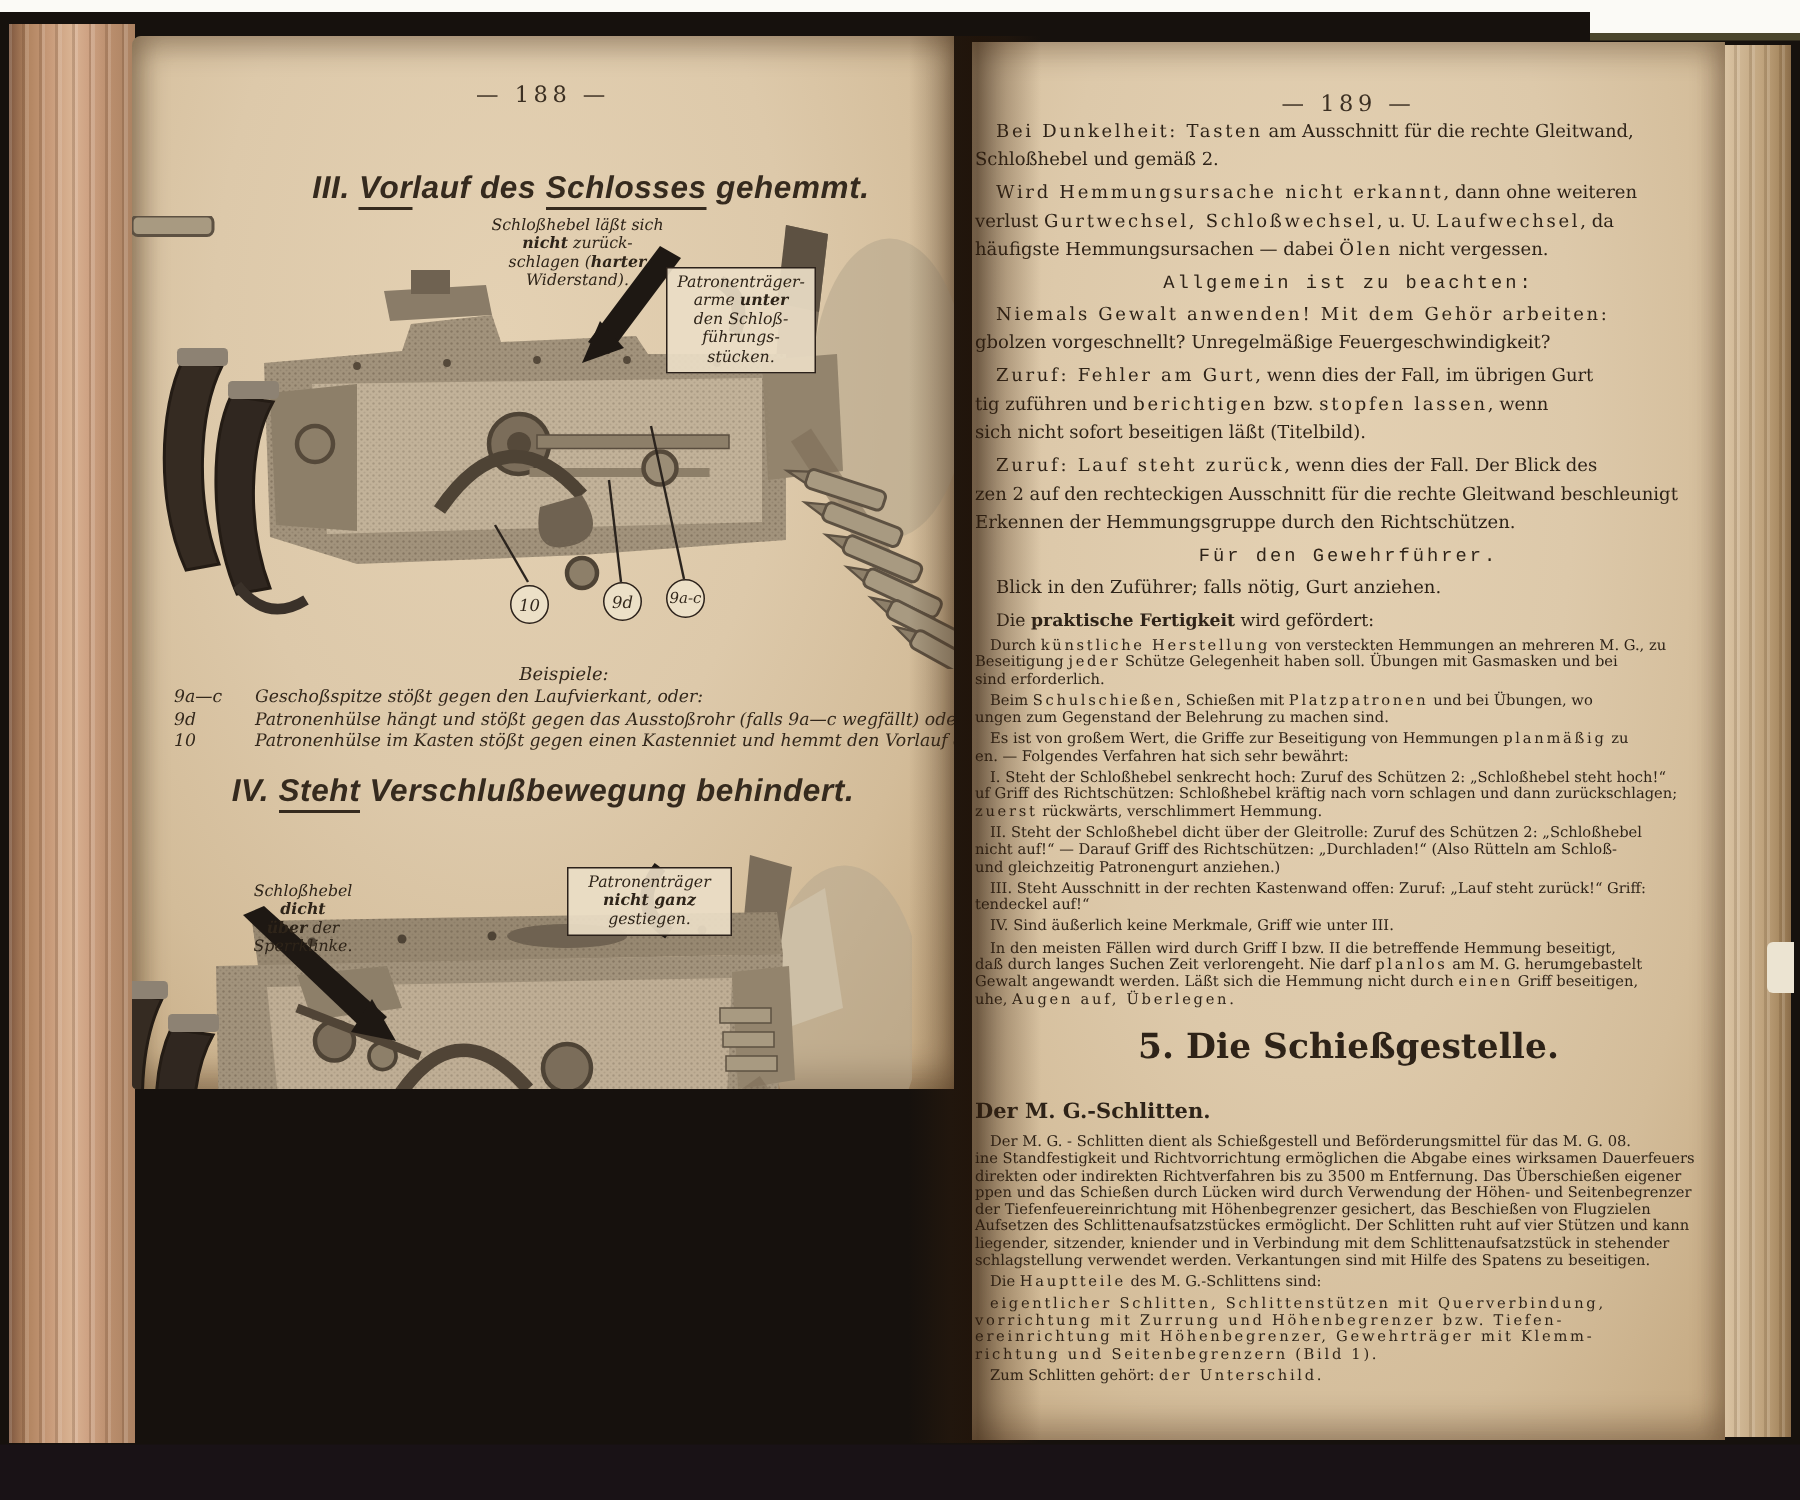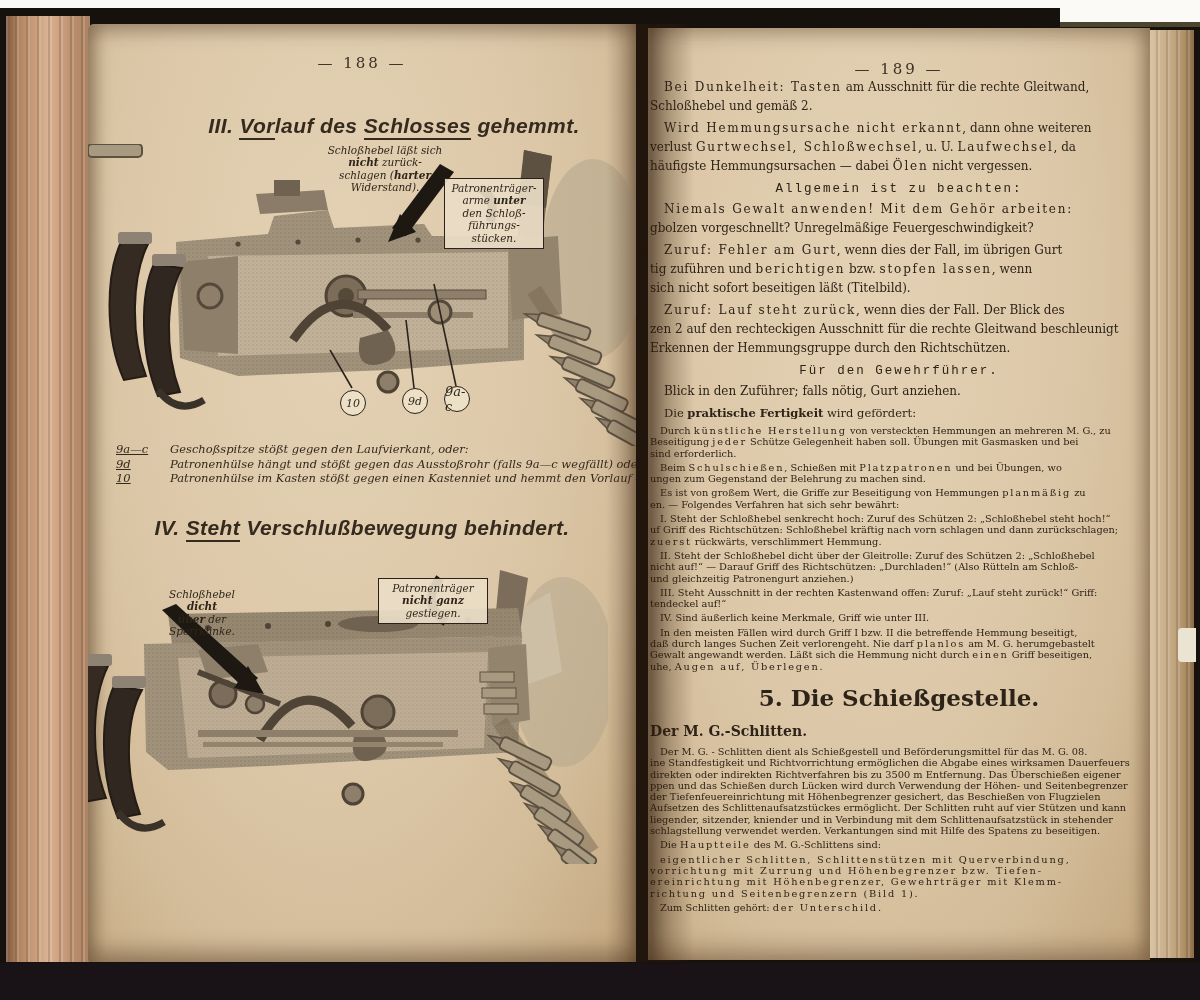--- a/index.html
+++ b/index.html
@@ -16,53 +16,53 @@
   .edge-left:after{content:"";position:absolute;inset:0;
     background:repeating-linear-gradient(90deg,rgba(255,255,255,.14) 0 2px,rgba(0,0,0,0) 2px 9px,rgba(70,40,20,.18) 9px 11px);}
   .edge-right{position:absolute;left:1148px;top:30px;width:46px;height:928px;
     background:linear-gradient(90deg,#dcc6a6 0%,#cdb491 30%,#c0a47e 58%,#aa8c64 82%,#8a6c49 100%);}
   .edge-right:after{content:"";position:absolute;inset:0;
     background:repeating-linear-gradient(90deg,rgba(255,255,255,.12) 0 2px,rgba(0,0,0,0) 2px 8px,rgba(70,45,20,.15) 8px 10px);}
   .edge-tab{position:absolute;left:1178px;top:628px;width:18px;height:34px;background:#ece4d2;border-radius:4px 0 0 4px;}
   
   .page{position:absolute;overflow:hidden;
     background:radial-gradient(ellipse at 45% 28%,#e4d1b3 0%,#ddc9aa 45%,#d3bc99 74%,#c3a77f 100%);}
-  .page-left{left:88px;top:24px;width:548px;height:938px;border-radius:6px 0 0 3px;
+  .page-left{left:88px;top:24px;width:548px;height:702px;border-radius:6px 0 0 3px;
     box-shadow:inset 0 10px 16px rgba(60,35,15,.25), inset 0 -14px 18px rgba(60,35,15,.28), inset 10px 0 16px rgba(60,35,15,.22);}
   .page-right{left:648px;top:28px;width:502px;height:932px;
     box-shadow:inset 0 10px 16px rgba(60,35,15,.22), inset 0 -14px 18px rgba(60,35,15,.26), inset -10px 0 14px rgba(60,35,15,.18);}
   .gutter{position:absolute;left:606px;top:24px;width:88px;height:938px;z-index:6;pointer-events:none;
     background:linear-gradient(90deg,rgba(58,34,14,0) 0%,rgba(58,34,14,.30) 30%,rgba(42,23,8,.52) 52%,rgba(58,34,14,.26) 74%,rgba(58,34,14,0) 100%);}
   
   .pagenum{position:absolute;left:0;width:100%;text-align:center;font-size:15px;letter-spacing:3px;color:#3c3023;}
   .fig-title{position:absolute;left:0;width:100%;text-align:center;
     font-family:"Liberation Sans",sans-serif;font-style:italic;font-weight:600;
     font-size:21px;letter-spacing:.4px;color:#352a1e;white-space:pre-line;}
   .seg-u{border-bottom:2px solid #352a1e;padding-bottom:1px;}
   .seg-b{font-weight:700;}
   .seg-sp{letter-spacing:1.8px;}
   .figure{position:absolute;}
   .anno{position:absolute;font-style:italic;font-size:10.5px;line-height:1.18;text-align:center;
         color:#2e2419;white-space:pre-line;z-index:3;}
   .anno-box{border:1.7px solid #2b211a;background:rgba(234,221,197,.92);padding:3px 4px 4px;}
   .callout{position:absolute;width:24px;height:24px;border:1.6px solid #2b211a;border-radius:50%;
     background:rgba(236,224,200,.95);display:flex;align-items:center;justify-content:center;
     font-style:italic;font-size:11px;z-index:3;}
-  .callout.small-label{font-size:13px;}
+  .callout.small-label{font-size:10px;}
   .caption{position:absolute;color:#33281c;}
   .cap-title{text-align:center;font-style:italic;font-size:12px;margin-bottom:1px;}
   .cap-row{display:flex;font-style:italic;font-size:11.5px;line-height:14.5px;}
-  .cap-key{width:54px;flex:none;text-decoration:underline;}
+  .cap-key{width:54px;flex:none;}
   .cap-text{white-space:nowrap;}
   
   .rp-flow{position:absolute;left:2px;top:50px;width:498px;color:#2e2318;}
   .bl{white-space:pre-line;font-size:12px;line-height:19px;margin:0 0 3px;text-indent:14px;}
   .bl.small{font-size:9.8px;line-height:11.3px;margin:0 0 3px;text-indent:10px;}
   .hc{text-align:center;font-size:12.5px;letter-spacing:2px;margin:6px 0 4px;text-indent:0;white-space:pre-line;font-family:Liberation Mono, monospace;}
-  .h-big{text-align:center;font-weight:700;font-size:23px;margin:12px 0 12px;text-indent:0;}
+  .h-big{text-align:center;font-weight:700;font-size:23px;margin:12px 0 22px;text-indent:0;}
   .h-sub{text-align:left;font-weight:700;font-size:14px;margin:0 0 7px;text-indent:0;}
   .lead{font-size:11.5px;margin:2px 0 2px;}
 </style>
 </head>
 <body>
 
 <div class="photo">
 
   <div class="strip-top-white"></div>
   <div class="edge-left"></div>
@@ -144,20 +144,21 @@
 <span>arme </span><span class="seg-b">unter</span>
 <span>den Schloß-</span>
 <span>führungs-</span>
 <span>stücken.</span></div>
       <div class="callout" style="left:252px;top:246px;">10</div>
       <div class="callout" style="left:314px;top:244px;">9d</div>
       <div class="callout small-label" style="left:356px;top:242px;">9a-c</div>
     </div>
 
     <div class="caption" style="left:28px;top:418px;width:520px;">
+      <div class="cap-title">Beispiele:</div>
       <div class="cap-row">
         <span class="cap-key">9a—c</span>
         <span class="cap-text">Geschoßspitze stößt gegen den Laufvierkant, oder:</span>
       </div>
       <div class="cap-row">
         <span class="cap-key">9d</span>
         <span class="cap-text">Patronenhülse hängt und stößt gegen das Ausstoßrohr (falls 9a—c wegfällt) oder:</span>
       </div>
       <div class="cap-row">
         <span class="cap-key">10</span>

